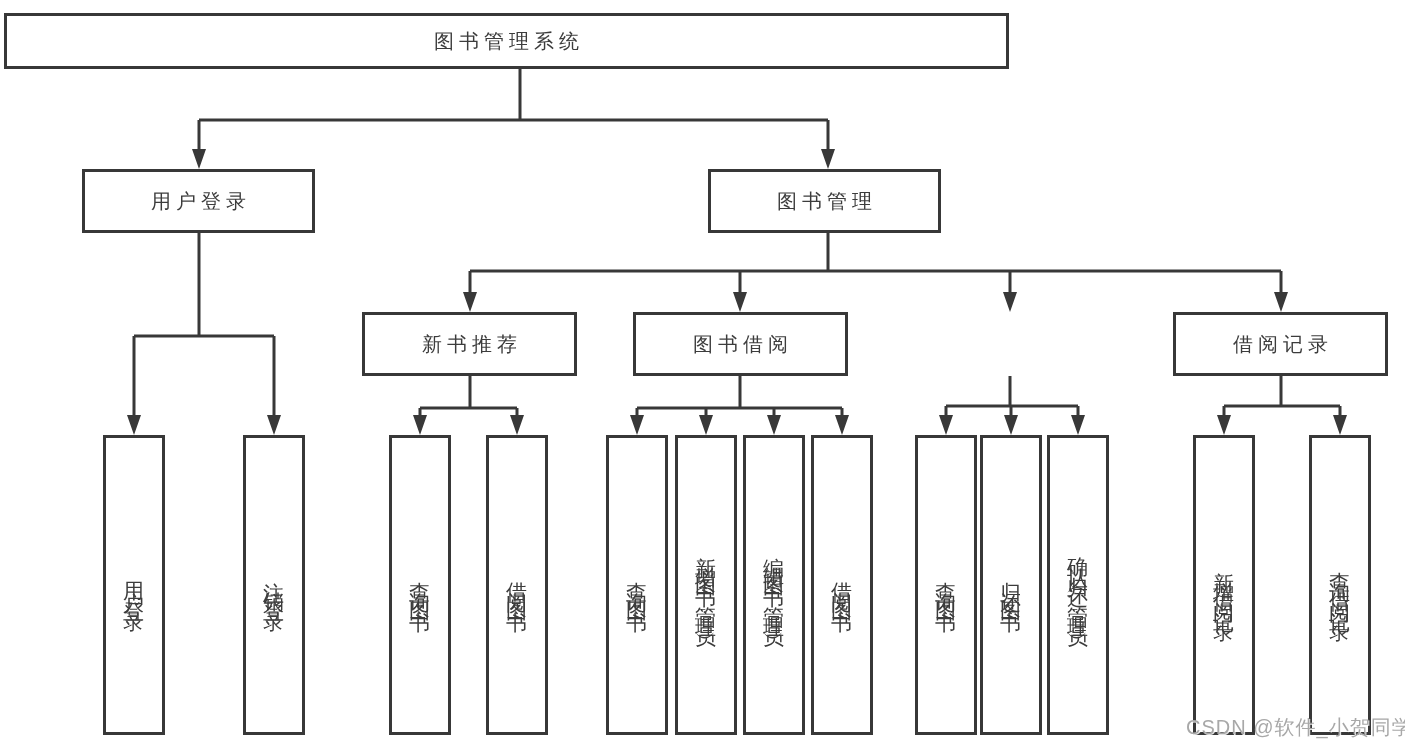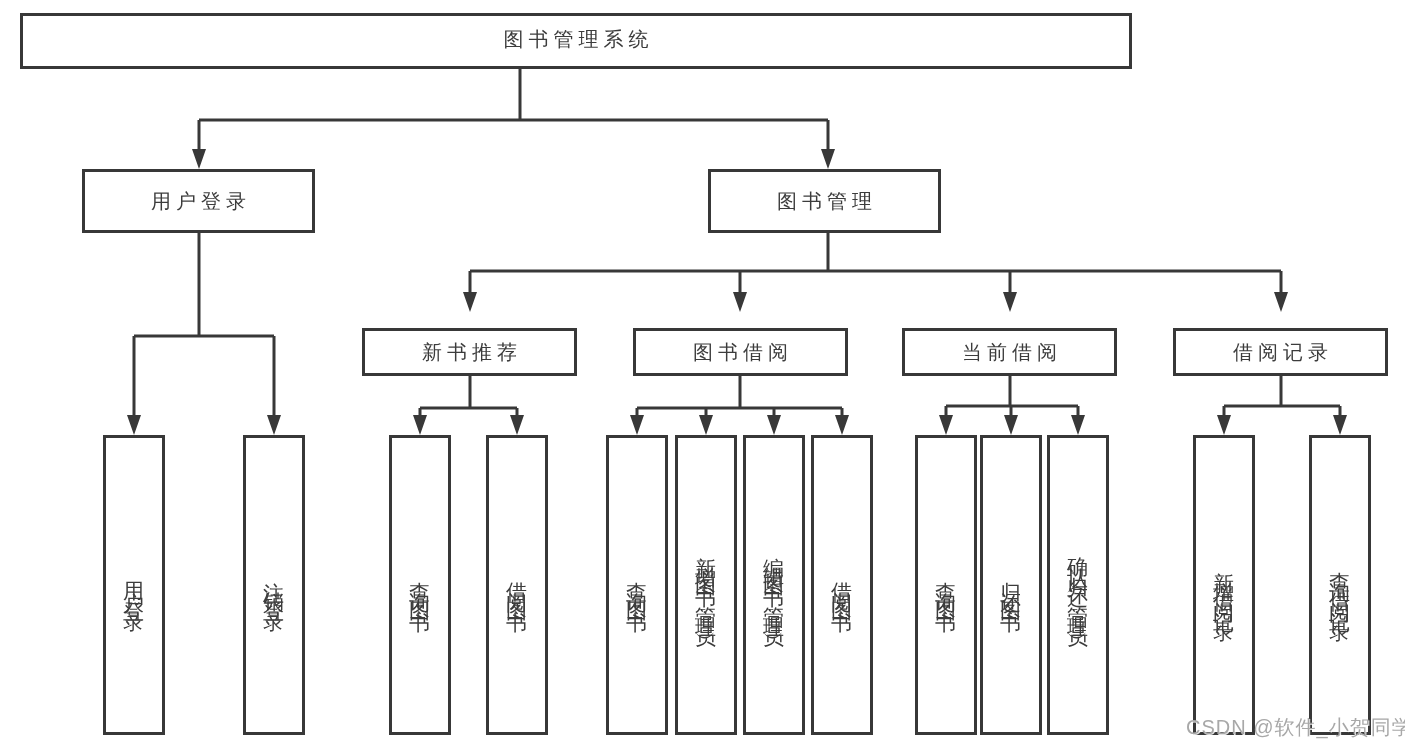--- a/index.html
+++ b/index.html
@@ -20,25 +20,25 @@
     display:flex; align-items:center; justify-content:center;
     z-index:2;
   }
   .hlabel {
     font-size:20px;
     letter-spacing:5px;
     padding-left:5px;
     white-space:nowrap;
     line-height:1;
   }
-  .n-root   { left:20px;  top:13px;  width:1112px; height:56px;font-family:Liberation Mono, monospace; }
+  .n-root   { left:4px;  top:13px;  width:1005px; height:56px; }
   .n-l1     { top:169px;  width:233px; height:64px; }
   .n-login  { left:82px; }
   .n-mgmt   { left:708px; }
-  .n-l2     { top:328px;  width:215px; height:48px; }
+  .n-l2     { top:312px;  width:215px; height:64px; }
   .n-rec    { left:362px; }
   .n-bor    { left:633px;text-align:center; }
   .n-cur    { left:902px; }
   .n-recrd  { left:1173px; }
   .leaf     { top:435px;  width:62px; height:300px; }
   .vtext {
     writing-mode:vertical-rl;
     font-size:21px;
     letter-spacing:10px;
     line-height:1;
@@ -93,23 +93,20 @@
   <div class="node n-l1 n-mgmt">
     <span class="hlabel">图书管理</span>
   </div>
 
   <div class="node n-l2 n-rec">
     <span class="hlabel">新书推荐</span>
   </div>
   <div class="node n-l2 n-bor">
     <span class="hlabel">图书借阅</span>
   </div>
-  <div class="node n-l2 n-cur">
-    <span class="hlabel">当前借阅</span>
-  </div>
   <div class="node n-l2 n-recrd">
     <span class="hlabel">借阅记录</span>
   </div>
 
   <div class="node leaf lf1">
     <span class="vtext">用户登录</span>
   </div>
   <div class="node leaf lf2">
     <span class="vtext">注销登录</span>
   </div>

